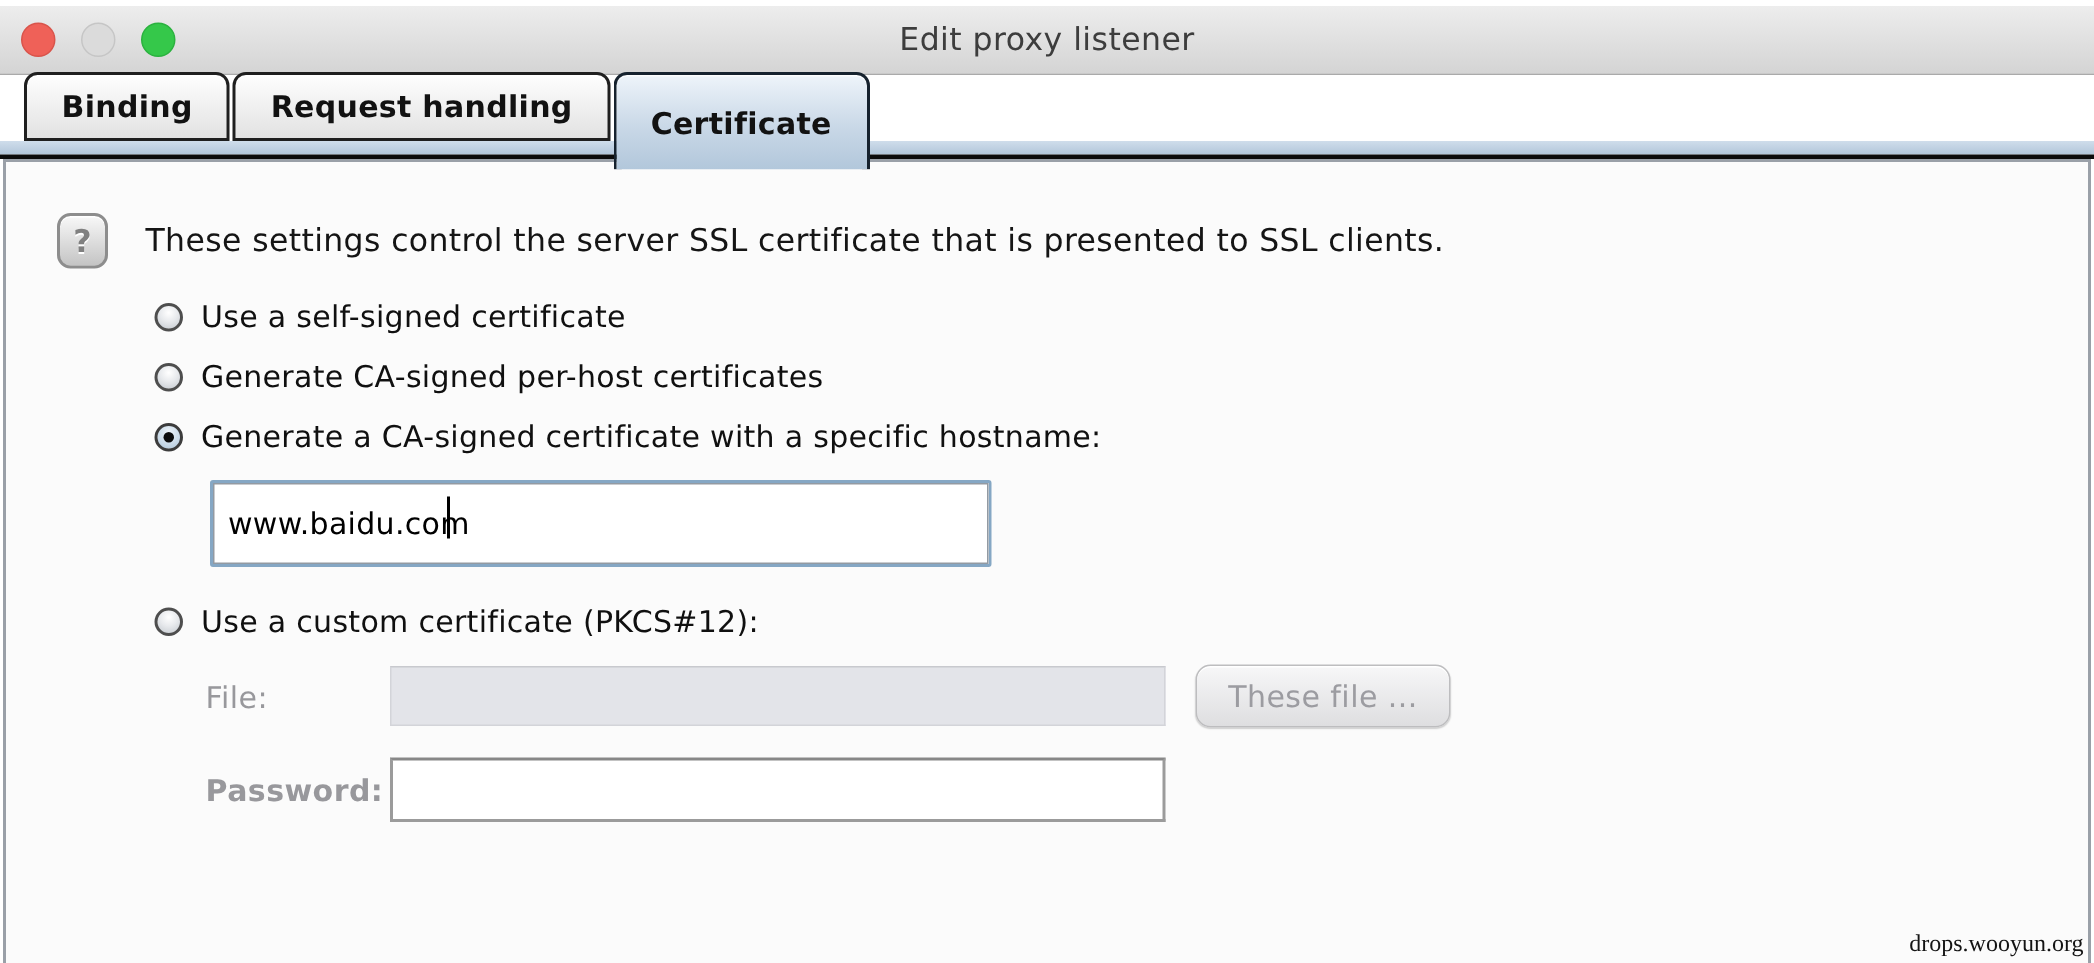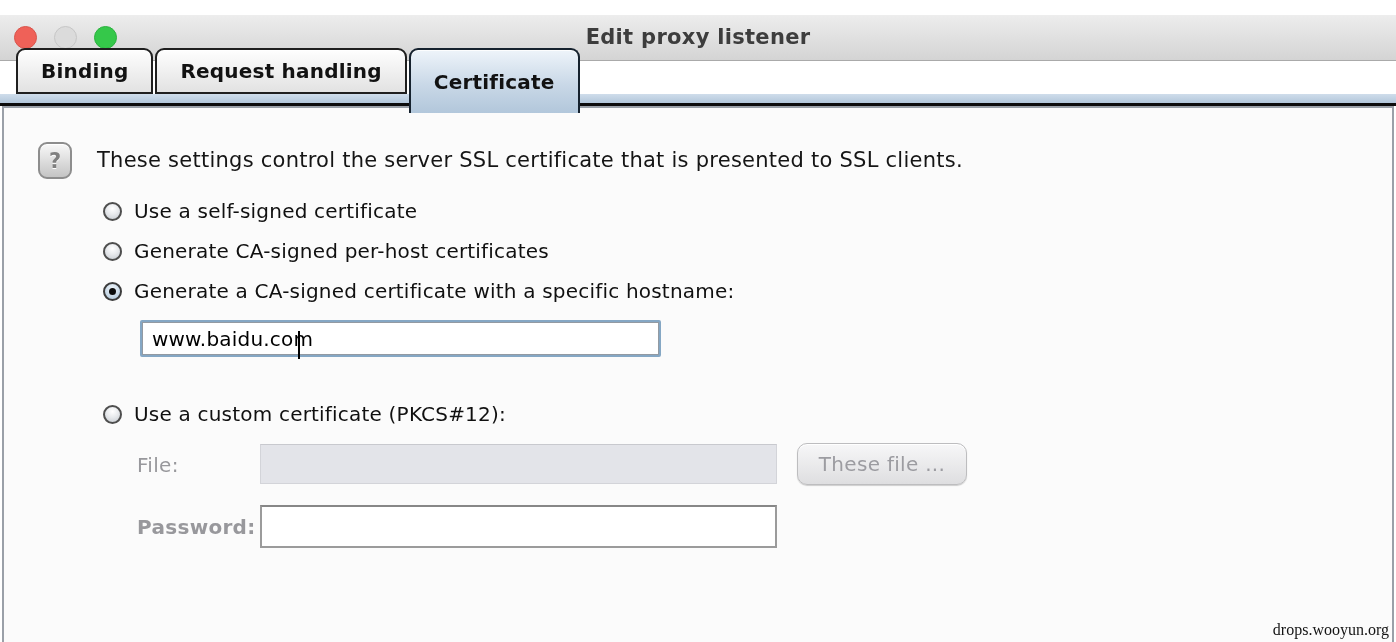--- a/index.html
+++ b/index.html
@@ -3,24 +3,23 @@
 <meta charset="utf-8">
 <style>
   * { margin:0; padding:0; box-sizing:border-box; }
   html,body { width:1396px; height:642px; overflow:hidden; }
   body { font-family:"DejaVu Sans","Liberation Sans",sans-serif; background:#fff; }
 
   .window { position:relative; width:1396px; height:642px; background:#fff; }
 
   
   .titlebar {
-    position:absolute; top:15px; left:0; width:100%; height:46px;
+    position:absolute; top:4px; left:0; width:100%; height:46px;
     background:linear-gradient(#ededed,#d4d4d4);
     border-bottom:1px solid #aaa;
-    font-weight:bold;
   }
   .title {
     line-height:45px; text-align:center; font-size:21px; color:#3d3d3d;
     letter-spacing:.3px;
   }
   .light { position:absolute; top:11px; width:23px; height:23px; border-radius:50%; }
   .light.red   { left:14px; background:#ef6158; border:1px solid #d9544b; }
   .light.gray  { left:54px; background:#dbdbdb; border:1px solid #c6c6c6; }
   .light.green { left:94px; background:#35c84a; border:1px solid #2bb23f; }
 
@@ -84,21 +83,21 @@
   }
   .opt.selected .radio::after {
     content:""; position:absolute; left:50%; top:50%; width:7px; height:7px;
     margin:-3.5px 0 0 -3.5px; border-radius:50%; background:#0c0c0c;
   }
   .opt-label { margin-left:12px; font-size:20px; color:#101010; letter-spacing:.2px; white-space:nowrap; }
   .opt4 { position:absolute; left:99px; top:296px; }
 
   
   .host-wrap {
-    position:absolute; left:136px; top:212px; width:521px; height:37px;
+    position:absolute; left:136px; top:212px; width:521px; height:58px;
     border:2px solid #85a7c4; border-radius:2px; background:#fff; padding:0;
   }
   .host-input {
     width:100%; height:100%; border:1px solid #939aa2; background:#fff;
     font-family:inherit; font-size:20px; color:#000; padding:0 9px;
     letter-spacing:.2px; outline:none;
   }
   .caret {
     position:absolute; left:156px; top:9px; width:2px; height:28px;
     background:#000; pointer-events:none; animation:blink 1.1s step-end infinite;

